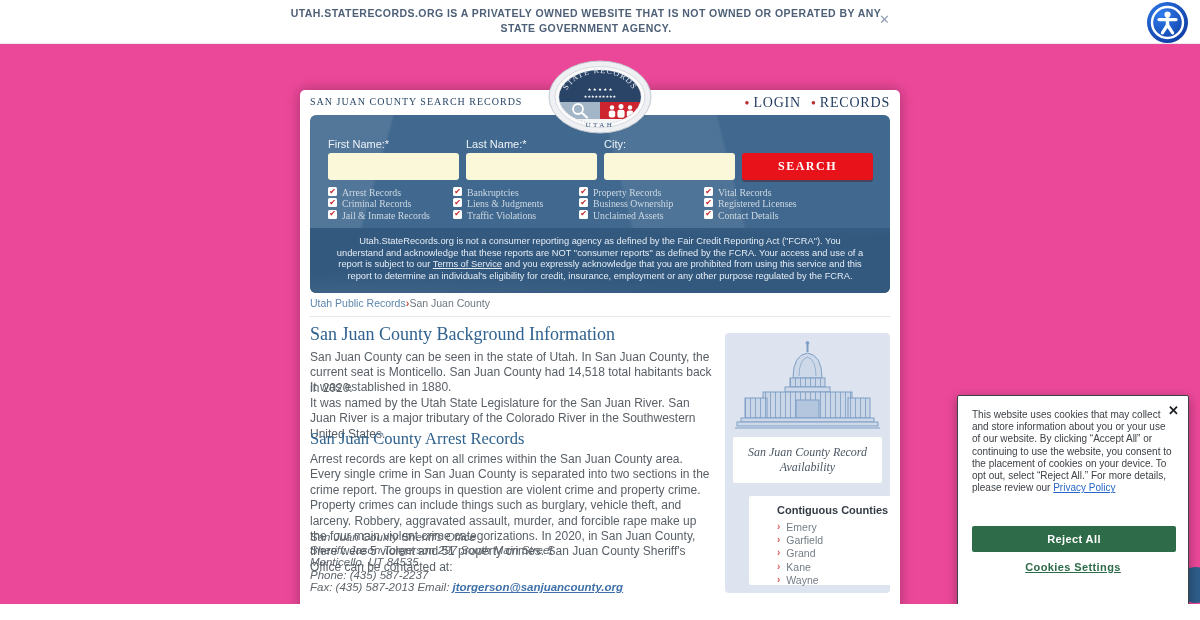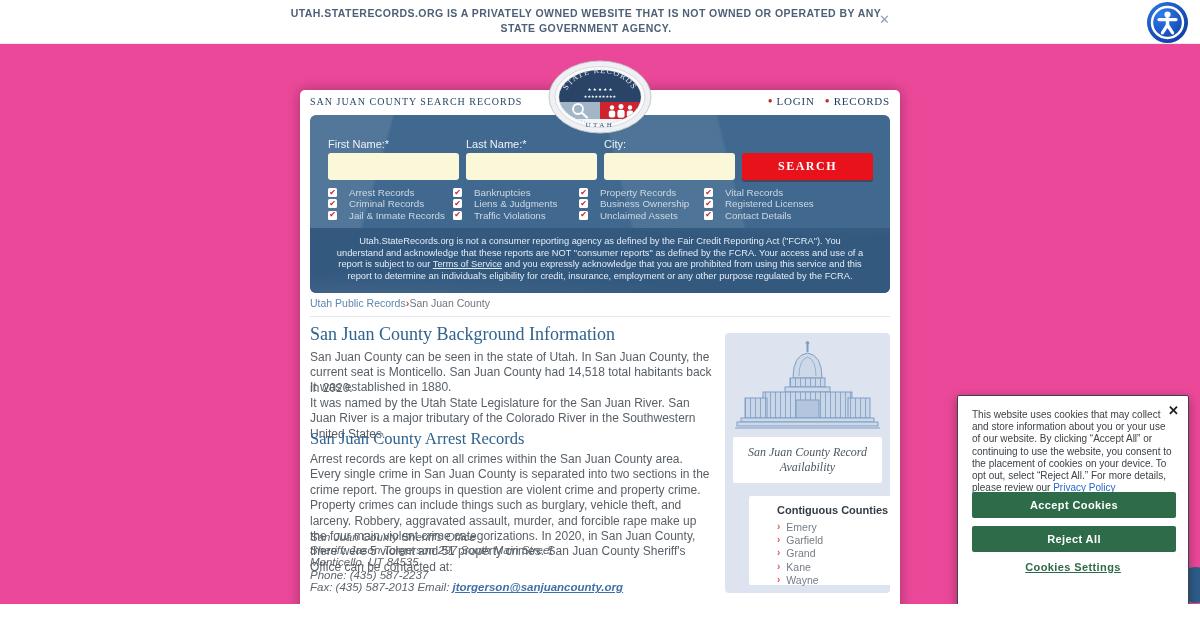--- a/index.html
+++ b/index.html
@@ -15,35 +15,35 @@
   
   .a11y-btn { position:absolute; left:1146px; top:1px; width:43px; height:43px; z-index:4; cursor:pointer; }
 
   
   .card { position:absolute; left:300px; top:90px; width:600px; height:530px; background:#fff; border-radius:5px 5px 0 0; box-shadow:0 0 14px rgba(0,0,0,.3); z-index:1; }
 
   .site-title { position:absolute; left:10px; top:6px; font-family:"Liberation Serif",serif; font-size:10px; letter-spacing:1px; color:#2a4767; }
   .hdr-links { position:absolute; right:10px; top:5px; display:flex; gap:10px; }
   .hdr-link { display:flex; align-items:center; gap:4px; text-decoration:none; cursor:pointer; }
   .hdr-bullet { color:#bb2d31; font-size:8px; line-height:1; }
-  .hdr-label { font-family:"Liberation Serif",serif; font-size:11px; letter-spacing:.8px; color:#1f3a5f; }
+  .hdr-label { font-family:"Liberation Serif",serif; font-size:14px; letter-spacing:.8px; color:#1f3a5f; }
 
   .logo { position:absolute; left:548px; top:60px; width:104px; height:74px; z-index:3; }
 
   
   .panel { position:absolute; left:10px; top:25px; width:580px; height:178px; border-radius:6px;
     background:
       linear-gradient(106deg, rgba(255,255,255,.09) 13%, rgba(255,255,255,0) 13.5%),
       linear-gradient(76deg, rgba(255,255,255,0) 54%, rgba(255,255,255,.07) 54.5%, rgba(255,255,255,.07) 72%, rgba(255,255,255,0) 72.5%),
       #41698f; }
   .f-label { position:absolute; top:23px; font-size:11px; color:#eef3f8; }
   .f-input { position:absolute; top:38px; width:131px; height:27px; background:#fbf7d9; border:none; border-radius:3px; padding:0 8px; font-size:12px; color:#333; outline:none; }
   .search-btn { position:absolute; left:432px; top:38px; width:131px; height:27px; background:#e8121a; border:none; border-radius:3px; color:#fff; font-family:"Liberation Serif",serif; font-weight:700; font-size:12px; letter-spacing:1.5px; cursor:pointer; box-shadow:0 2px 0 rgba(90,0,0,.35); }
   .cb-grid { position:absolute; left:18px; top:72px; width:548px; display:grid; grid-template-columns:125px 126px 125px 1fr; grid-auto-rows:11.3px; align-items:center; }
-  .cb-item { display:flex; align-items:center; gap:12px; cursor:pointer; }
+  .cb-item { display:flex; align-items:flex-start; gap:5px; cursor:pointer;font-family:Liberation Serif, serif; }
   .cb-box { width:9px; height:9px; background:#fff; border-radius:1.5px; display:flex; align-items:center; justify-content:center; flex:none; }
   .cb-box::after { content:"✔"; color:#c9242a; font-size:8px; line-height:1; }
   .cb-label { font-size:9.8px; color:#cdd8e3; }
   .panel-disclaimer { position:absolute; left:0; top:113px; width:580px; height:65px; border-radius:0 0 6px 6px; padding:8px 26px 0;
     background:
       radial-gradient(120% 95% at 8% 125%, rgba(255,255,255,.10), rgba(255,255,255,0) 60%),
       radial-gradient(110% 90% at 88% -35%, rgba(255,255,255,.07), rgba(255,255,255,0) 55%),
       #33597f;
     font-size:9.3px; line-height:11.6px; color:#e4ecf4; text-align:center; }
   .tos-link { color:#e4ecf4; text-decoration:underline; cursor:pointer; }
@@ -294,18 +294,17 @@
           </div>
       </div>
     </div>
   </div>
 
   <div class="peek-circle"></div>
 
   <div class="cookie">
     <div class="ck-close">✕</div>
     <div class="ck-text"><span>This website uses cookies that may collect and store information about you or your use of our website. By clicking “Accept All” or continuing to use the website, you consent to the placement of cookies on your device. To opt out, select “Reject All.” For more details, please review our </span><a class="ck-privacy">Privacy Policy</a></div>
-    <button class="ck-btn ck-accept">Accept Cookies</button>
     <button class="ck-btn ck-reject">Reject All</button>
     <div class="ck-settings">Cookies Settings</div>
   </div>
 
 </div>
 
 </body></html>

